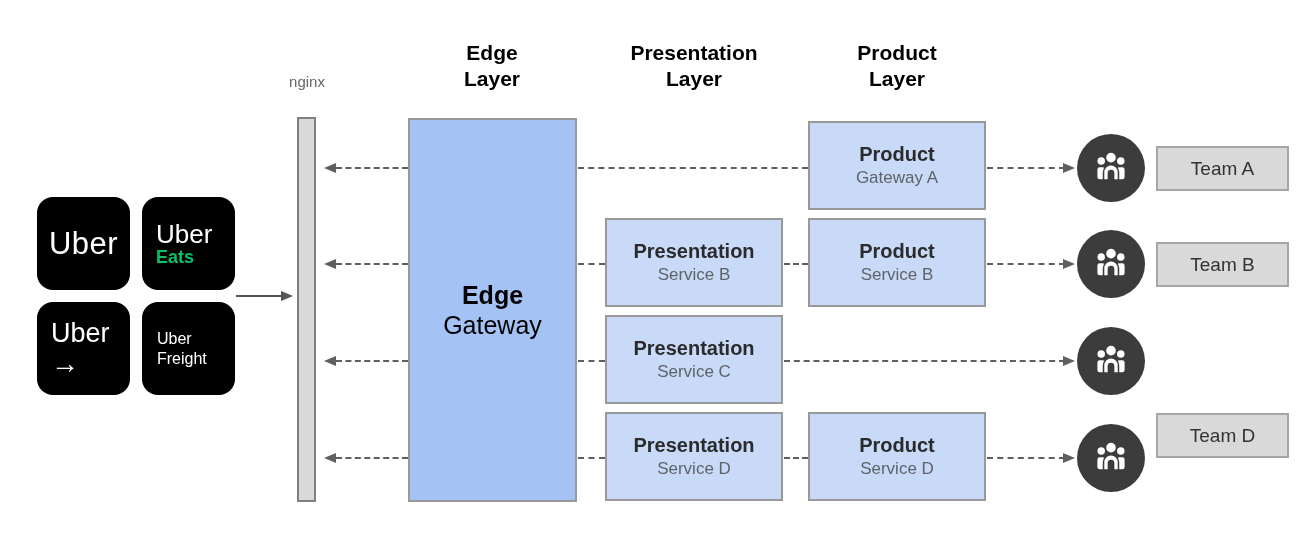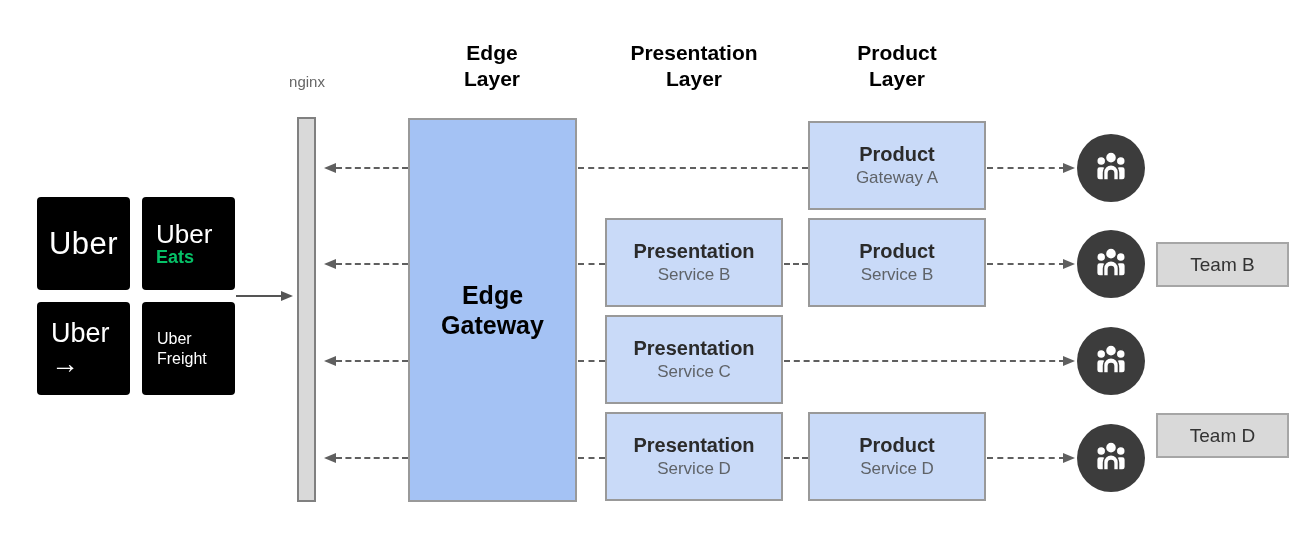--- a/index.html
+++ b/index.html
@@ -12,21 +12,21 @@
   html,body{margin:0;padding:0;background:#ffffff;}
   .canvas{
     position:relative;width:1312px;height:538px;background:#ffffff;overflow:hidden;
     font-family:"Liberation Sans", sans-serif;
   }
   .abs{position:absolute;}
 
   
   .logo{
     position:absolute;width:93px;height:93px;background:var(--logo-bg);
-    border-radius:4px;color:#ffffff;display:flex;flex-direction:column;
+    border-radius:16px;color:#ffffff;display:flex;flex-direction:column;
     justify-content:center;box-sizing:border-box;
   }
   .logo-uber{align-items:center;}
   .logo-uber .l1{font-size:31px;font-weight:500;letter-spacing:.5px;}
   .logo-eats{padding-left:14px;}
   .logo-eats .l1{font-size:26px;font-weight:500;line-height:1.08;}
   .logo-eats .l2{font-size:18px;font-weight:700;line-height:1.08;color:var(--eats-green);}
   .logo-driver{padding-left:14px;}
   .logo-driver .l1{font-size:27px;font-weight:500;line-height:1.1;}
   .logo-driver .l2{font-size:28px;font-weight:400;line-height:1.05;}
@@ -39,21 +39,21 @@
 
   
   .col-header{text-align:center;font-weight:700;font-size:21px;line-height:26px;color:#000;}
 
   
   .edge-box{
     background:var(--edge-fill);border:2px solid var(--box-border);box-sizing:border-box;
     display:flex;flex-direction:column;align-items:center;justify-content:center;color:#000;
   }
   .edge-box .t{font-size:25px;font-weight:700;line-height:1.2;}
-  .edge-box .s{font-size:25px;font-weight:700;line-height:1.2;}
+  .edge-box .s{font-size:25px;font-weight:400;line-height:1.2;}
   .svc{
     background:var(--service-fill);border:2px solid var(--box-border);box-sizing:border-box;
     width:178px;height:89px;display:flex;flex-direction:column;align-items:center;justify-content:center;
   }
   .svc .t{font-size:20px;font-weight:700;color:var(--title-text);line-height:1.25;}
   .svc .s{font-size:17px;font-weight:400;color:var(--subtitle-text);line-height:1.25;}
 
   
   .dash{position:absolute;height:0;border-top:2px dashed var(--line);}
   .solid-line{position:absolute;height:0;border-top:2px solid #555;}
@@ -176,20 +176,23 @@
       <g fill="#ffffff" stroke="#3c3c3c" stroke-width="1.6">
         <rect x="9" y="22.5" width="9.5" height="14" rx="3.2"></rect>
         <rect x="29.5" y="22.5" width="9.5" height="14" rx="3.2"></rect>
         <circle cx="13.8" cy="16.8" r="4.7"></circle>
         <circle cx="34.2" cy="16.8" r="4.7"></circle>
         <circle cx="24" cy="13.2" r="5.8"></circle>
         <path d="M16.2 36.5 v-8 a7.8 7.8 0 0 1 15.6 0 v8 h-5.1 v-7.2 a2.7 2.7 0 0 0 -5.4 0 v7.2 z"></path>
       </g>
     </svg>
   </div>
+  <div class="team-label" style="left:1156px;top:146px">
+    <span>Team A</span>
+  </div>
 
   <div class="team-circle" style="left:1077px;top:230px">
     <svg width="46" height="46" viewBox="0 0 48 48">
       <g fill="#ffffff" stroke="#3c3c3c" stroke-width="1.6">
         <rect x="9" y="22.5" width="9.5" height="14" rx="3.2"></rect>
         <rect x="29.5" y="22.5" width="9.5" height="14" rx="3.2"></rect>
         <circle cx="13.8" cy="16.8" r="4.7"></circle>
         <circle cx="34.2" cy="16.8" r="4.7"></circle>
         <circle cx="24" cy="13.2" r="5.8"></circle>
         <path d="M16.2 36.5 v-8 a7.8 7.8 0 0 1 15.6 0 v8 h-5.1 v-7.2 a2.7 2.7 0 0 0 -5.4 0 v7.2 z"></path>

